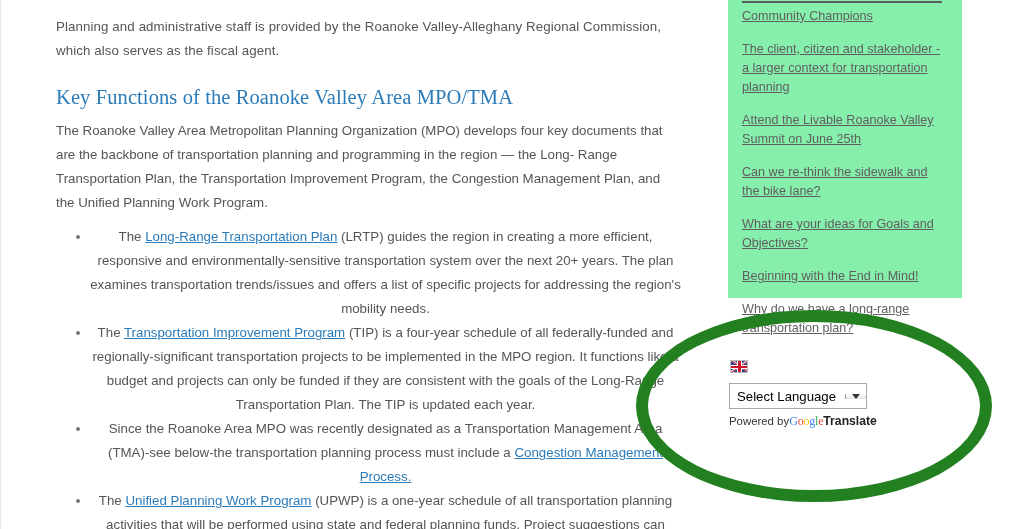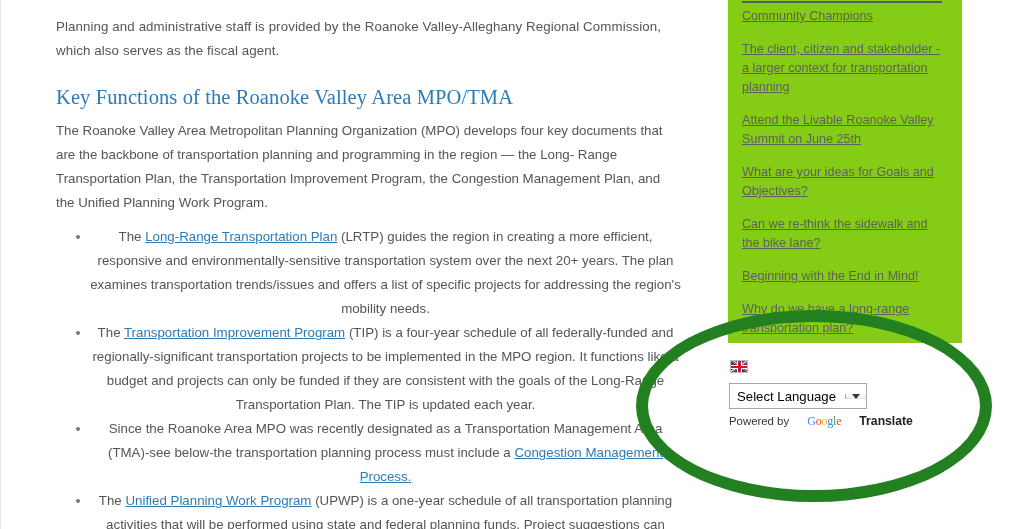--- a/index.html
+++ b/index.html
@@ -84,22 +84,22 @@
     color: #2b7bb9;
     text-decoration: underline;
   }
 
   
   .sidebar {
     position: absolute;
     left: 728px;
     top: 0px;
     width: 234px;
-    height: 343px;
-    background: #84cc16;
+    height: 298px;
+    background: #86efac;
     box-sizing: border-box;
   }
   .sidebar-top-rule {
     position: absolute;
     left: 742px;
     top: 1px;
     width: 200px;
     height: 2px;
     background: #5c5c5c;
   }
@@ -181,21 +181,21 @@
     border-right: 4px solid transparent;
     border-top: 5px solid #333333;
   }
   .powered {
     margin-top: 5px;
     font-size: 11.4px;
     color: #333333;
     white-space: nowrap;
     display: flex;
     align-items: baseline;
-    gap: 18px;
+    gap: 0;
   }
   .powered .gword { font-family: Liberation Serif, serif; font-size: 12px; letter-spacing: -0.2px; }
   .g1{color:#4285f4;} .g2{color:#ea4335;} .g3{color:#fbbc05;} .g4{color:#4285f4;} .g5{color:#34a853;} .g6{color:#ea4335;}
   .powered .tword { font-weight: bold; font-size: 12.2px; color:#222; }
 
   
   .highlight-ellipse {
     position: absolute;
     left: 636px;
     top: 310px;
@@ -241,22 +241,22 @@
       </li>
 
     </ul>
   </div>
 
   <div class="sidebar">
     <ul class="sidebar-list">
       <li><a href="#">Community Champions</a></li>
       <li><a href="#">The client, citizen and stakeholder - a larger context for transportation planning</a></li>
       <li><a href="#">Attend the Livable Roanoke Valley Summit on June 25th</a></li>
+      <li><a href="#">Can we re-think the sidewalk and the bike lane?</a></li>
       <li><a href="#">What are your ideas for Goals and Objectives?</a></li>
-      <li><a href="#">Can we re-think the sidewalk and the bike lane?</a></li>
       <li><a href="#">Beginning with the End in Mind!</a></li>
       <li><a href="#">Why do we have a long-range transportation plan?</a></li>
     </ul>
   </div>
   <div class="sidebar-top-rule"></div>
 
   <div class="translate-widget">
 
     <span class="flag-icon">
       <i class="flag-d1"></i>

